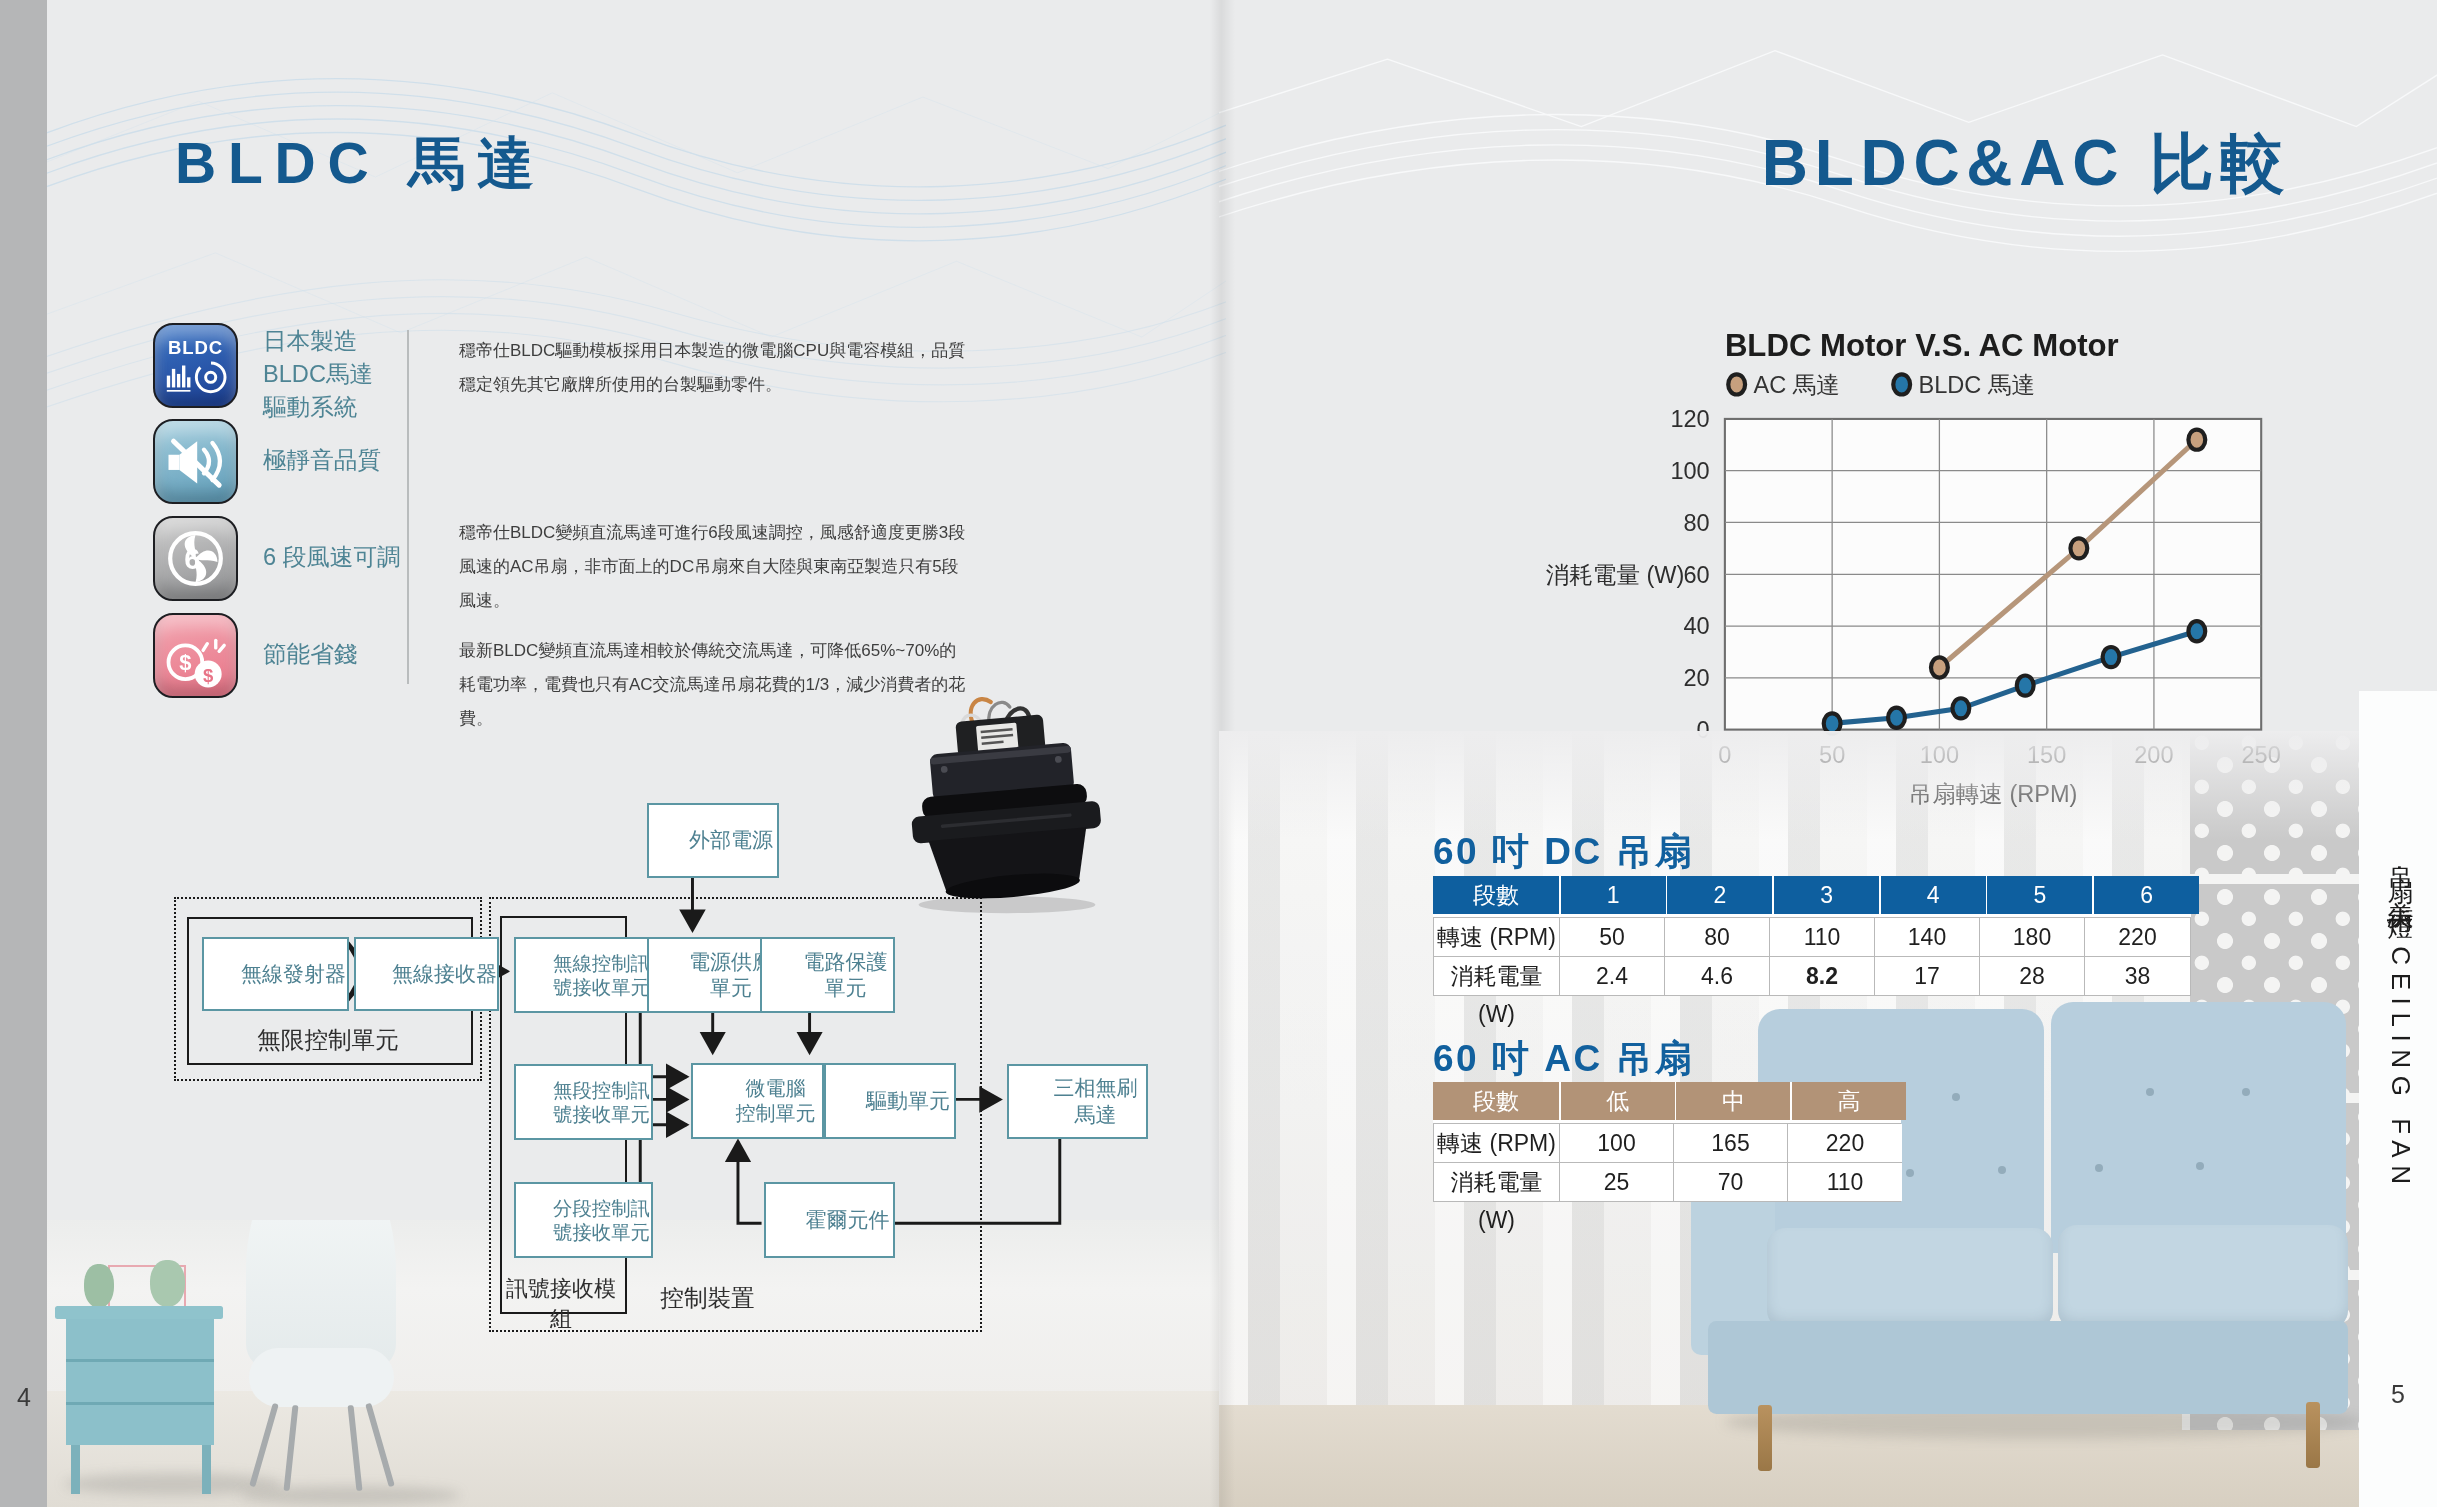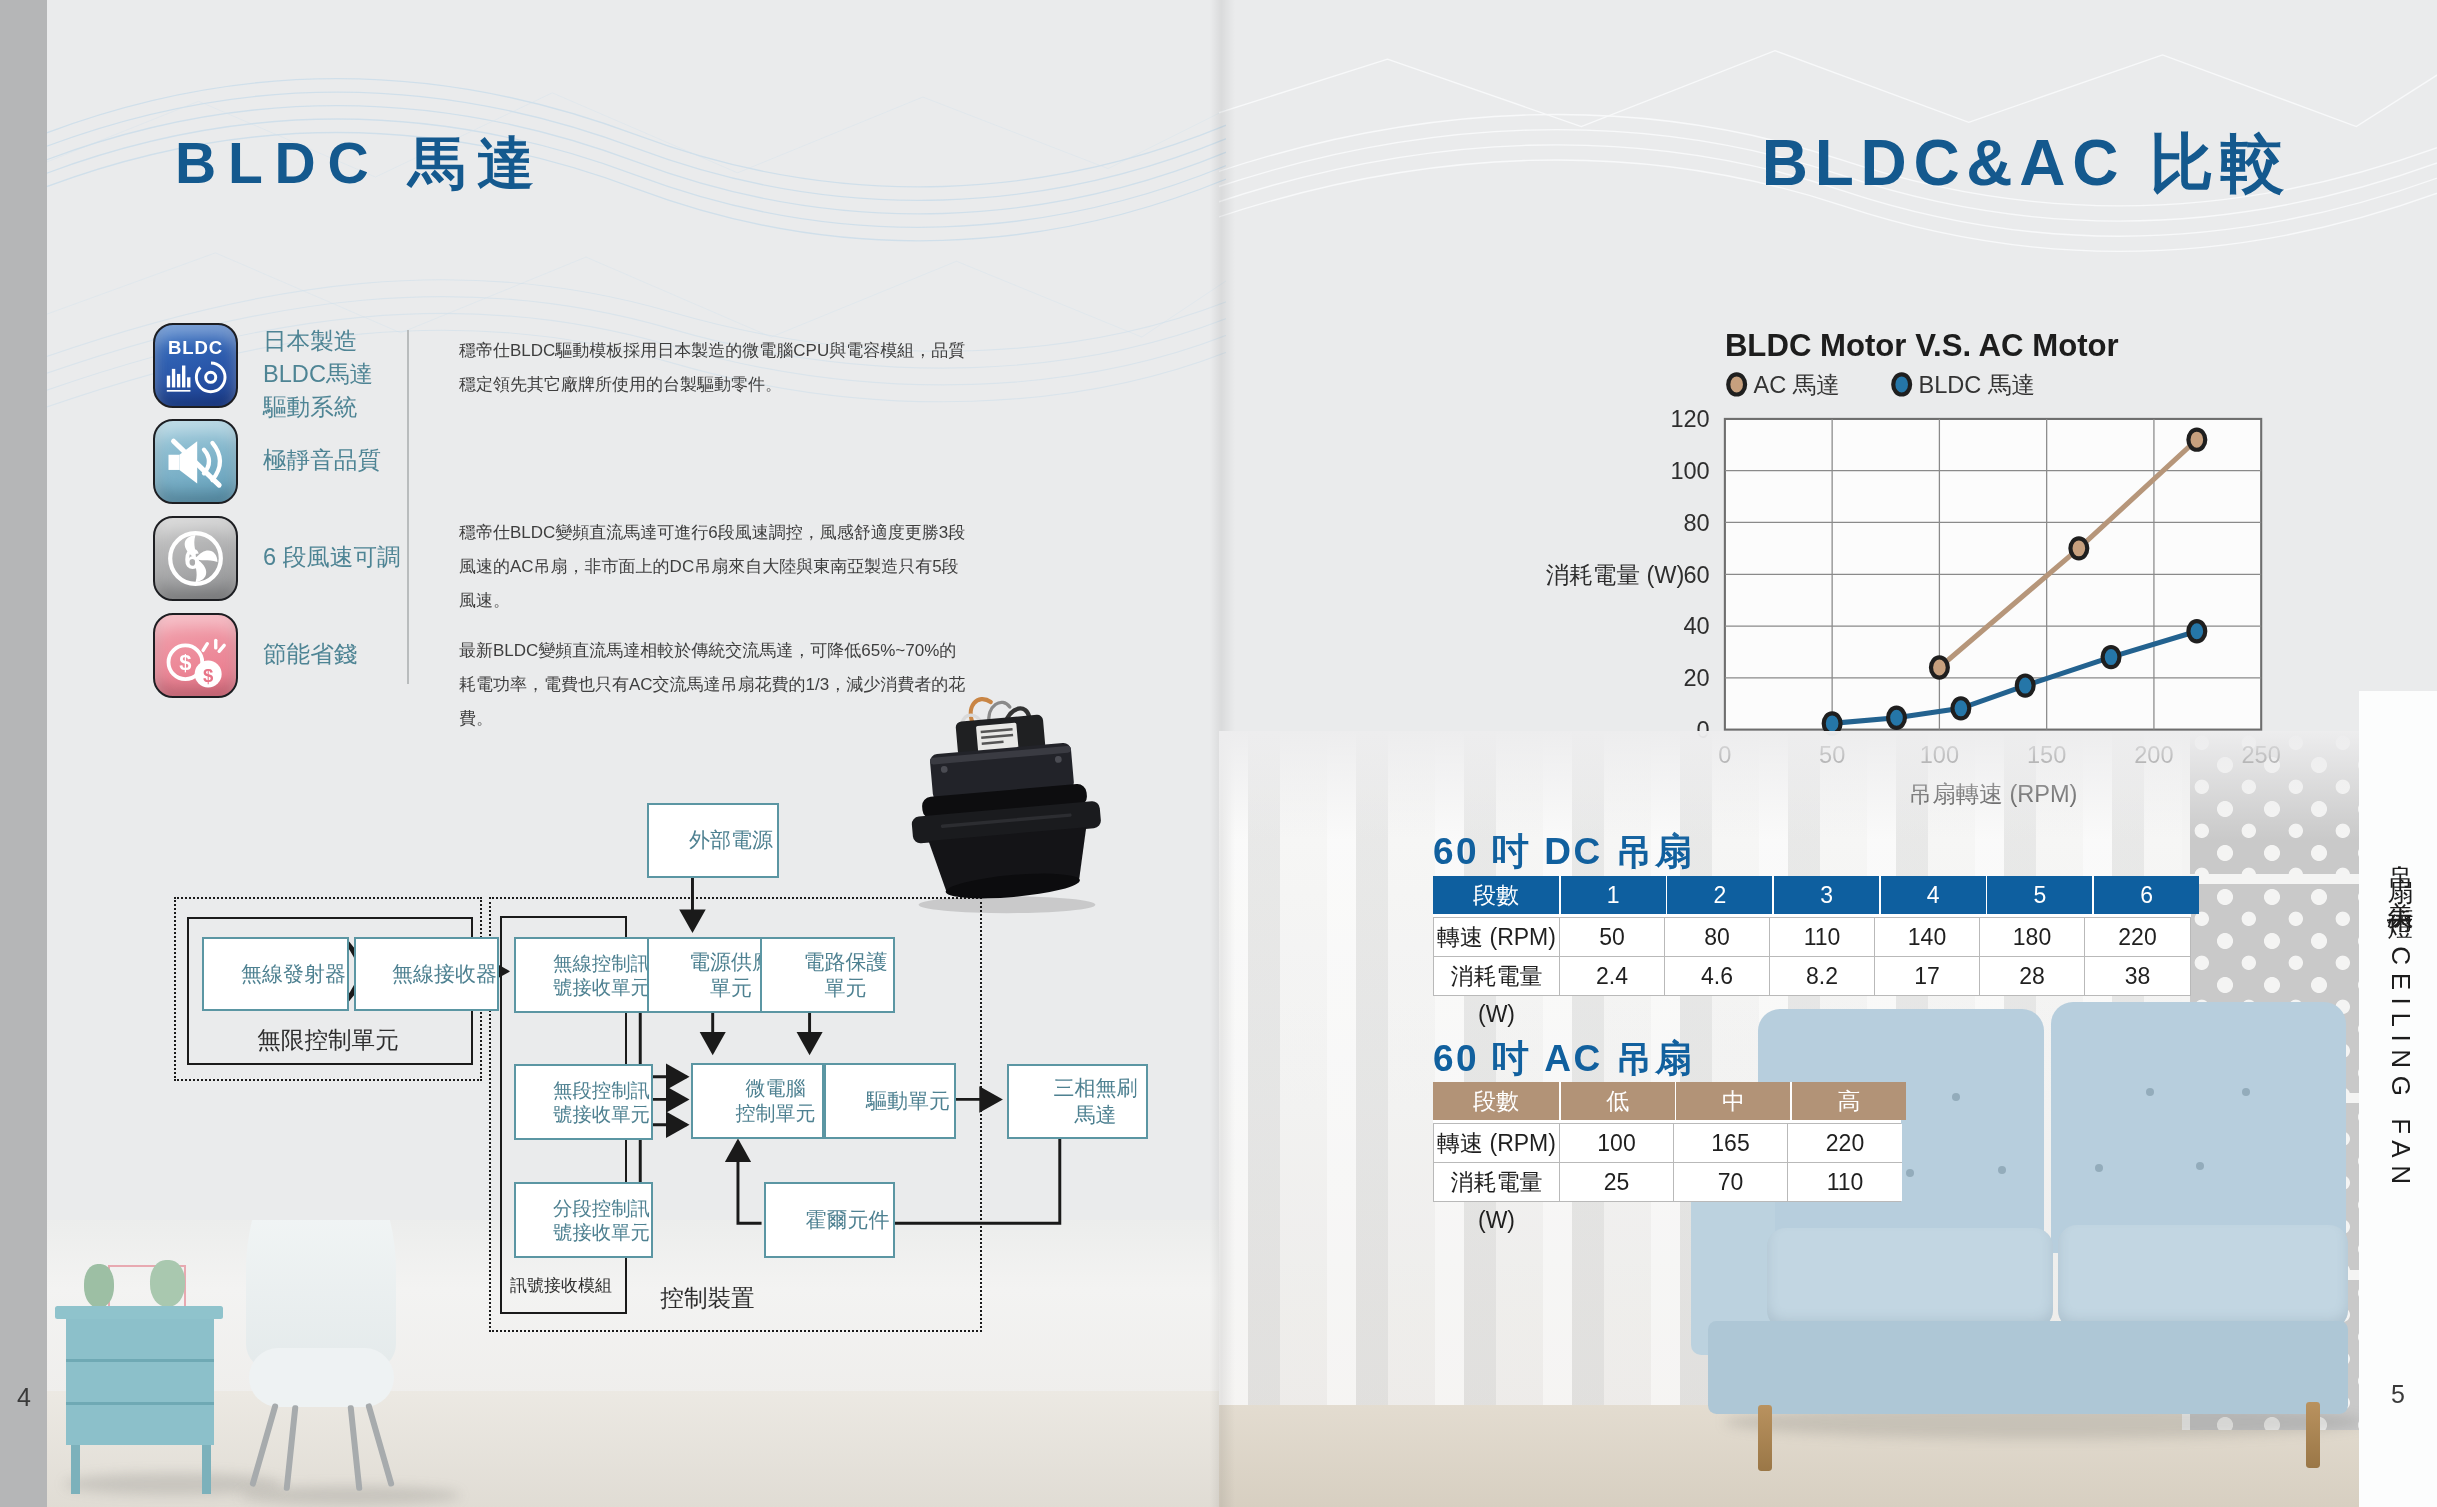--- a/index.html
+++ b/index.html
@@ -273,21 +273,21 @@
   <div class="abs dbox" style="left:647px;top:803px;width:92px;height:71px;font-size:21px;">外部電源</div>
   <div class="abs dbox" style="left:202px;top:937px;width:107px;height:70px;font-size:21px;">無線發射器</div>
   <div class="abs dbox" style="left:354px;top:937px;width:105px;height:70px;font-size:21px;">無線接收器</div>
   <div class="abs dlabel" style="left:187px;top:1024px;width:282px;font-size:23.6px;">無限控制單元</div>
   <div class="abs dbox" style="left:514px;top:937px;width:99px;height:72px;font-size:19.4px;">無線控制訊
 號接收單元</div>
   <div class="abs dbox" style="left:514px;top:1064px;width:99px;height:72px;font-size:19.4px;">無段控制訊
 號接收單元</div>
   <div class="abs dbox" style="left:514px;top:1182px;width:99px;height:72px;font-size:19.4px;">分段控制訊
 號接收單元</div>
-  <div class="abs dlabel" style="left:498px;top:1274px;width:126px;font-size:17px;">訊號接收模組</div>
+  <div class="abs dlabel" style="left:498px;top:1274px;width:126px;font-size:22px;">訊號接收模組</div>
   <div class="abs dbox" style="left:647px;top:937px;width:92px;height:72px;font-size:21px;">電源供應
 單元</div>
   <div class="abs dbox" style="left:760px;top:937px;width:95px;height:72px;font-size:21px;">電路保護
 單元</div>
   <div class="abs dbox" style="left:691px;top:1063px;width:93px;height:72px;font-size:20px;">微電腦
 控制單元</div>
   <div class="abs dbox" style="left:824px;top:1063px;width:92px;height:72px;font-size:21px;">驅動單元</div>
   <div class="abs dbox" style="left:1007px;top:1064px;width:101px;height:71px;font-size:21px;">三相無刷
 馬達</div>
   <div class="abs dbox" style="left:764px;top:1182px;width:91px;height:72px;font-size:21px;">霍爾元件</div>
@@ -383,21 +383,21 @@
           <div class="tcell" style="border-right: 0.8px solid rgb(185, 185, 185); border-bottom: 0.8px solid rgb(185, 185, 185);">80</div>
           <div class="tcell" style="border-right: 0.8px solid rgb(185, 185, 185); border-bottom: 0.8px solid rgb(185, 185, 185);">110</div>
           <div class="tcell" style="border-right: 0.8px solid rgb(185, 185, 185); border-bottom: 0.8px solid rgb(185, 185, 185);">140</div>
           <div class="tcell" style="border-right: 0.8px solid rgb(185, 185, 185); border-bottom: 0.8px solid rgb(185, 185, 185);">180</div>
           <div class="tcell" style="border-bottom: 0.8px solid rgb(185, 185, 185);">220</div>
         </div>
         <div class="trow" style="grid-template-columns:126px repeat(6,105px);">
           <div class="tcell" style="border-right: 0.8px solid rgb(185, 185, 185);">消耗電量 (W)</div>
           <div class="tcell" style="border-right: 0.8px solid rgb(185, 185, 185);">2.4</div>
           <div class="tcell" style="border-right: 0.8px solid rgb(185, 185, 185);">4.6</div>
-          <div class="tcell" style="border-right: 0.8px solid rgb(185, 185, 185);">8.2</div>
+          <div class="tcell" style="border-right: 0.8px solid rgb(185, 185, 185); font-weight: bold;">8.2</div>
           <div class="tcell" style="border-right: 0.8px solid rgb(185, 185, 185);">17</div>
           <div class="tcell" style="border-right: 0.8px solid rgb(185, 185, 185);">28</div>
           <div class="tcell">38</div>
         </div>
       </div>
     </div>
 
   <div class="abs sec-title" style="left:1433px;top:1034px;">60 吋 AC 吊扇</div>
   <div id="ac-table" class="abs tbl" style="left:1433px;top:1082px;width:468px;">
       <div class="trow thead" style="grid-template-columns:126px repeat(3,114px);gap:1.7px;">

